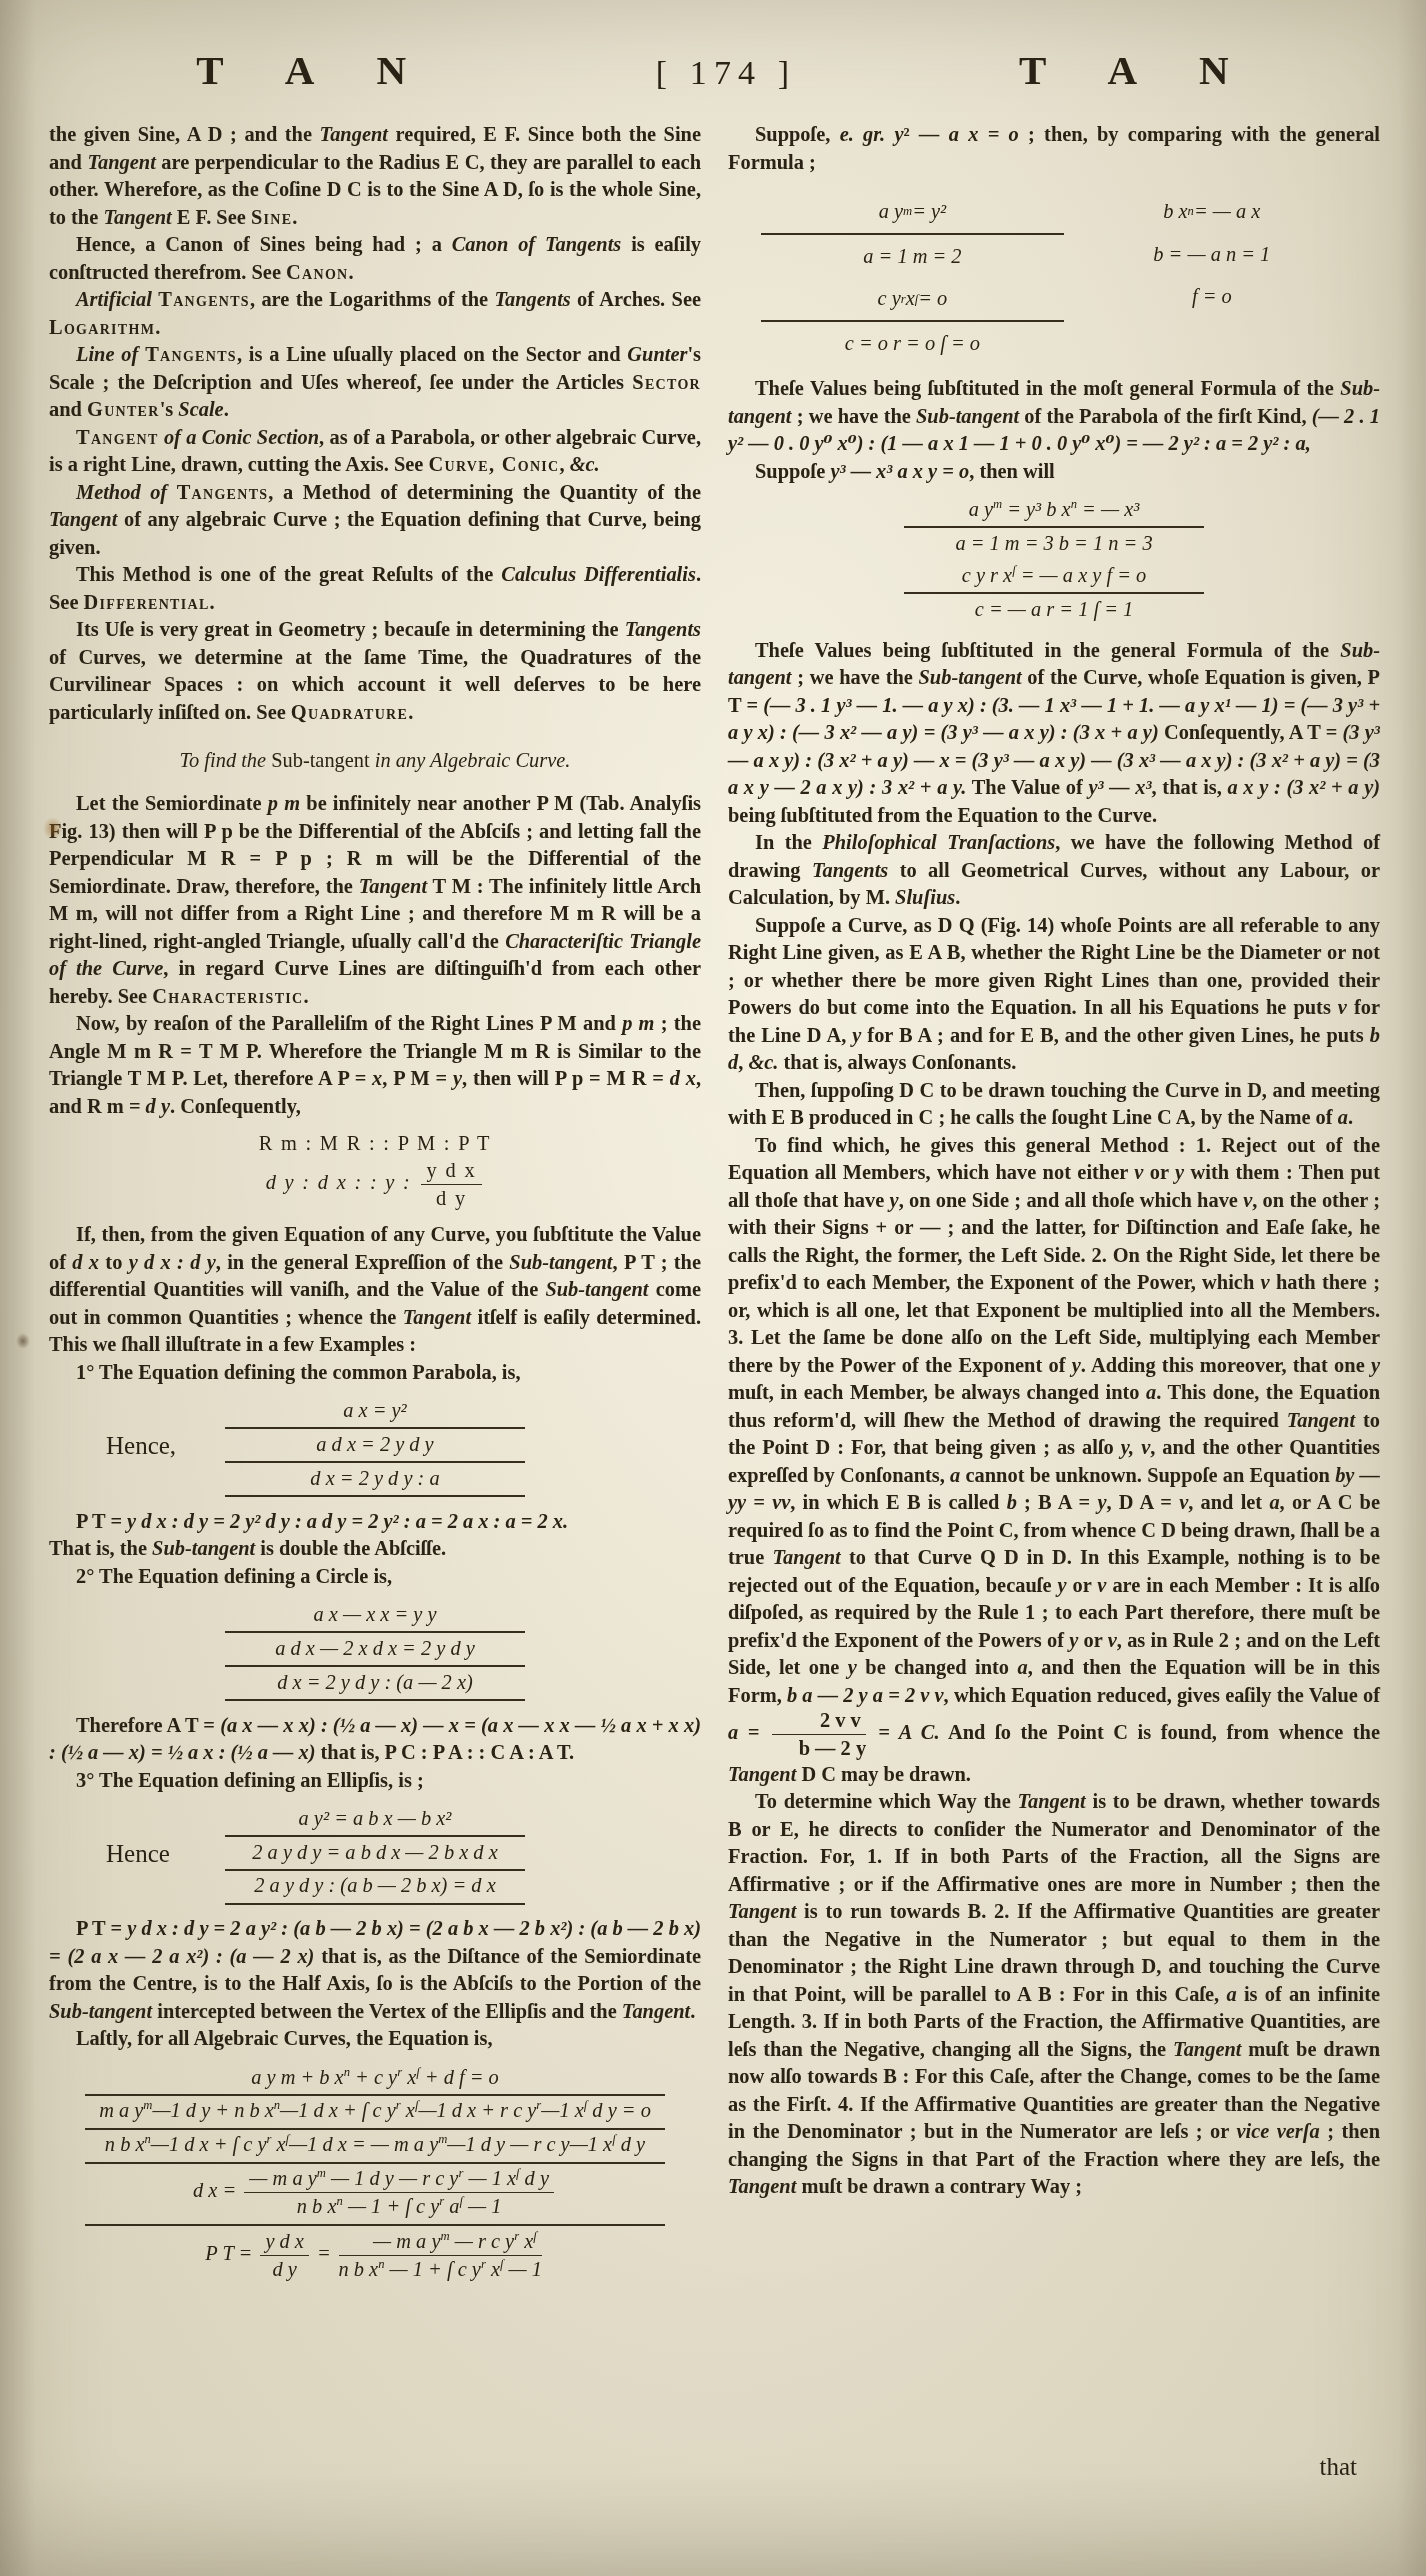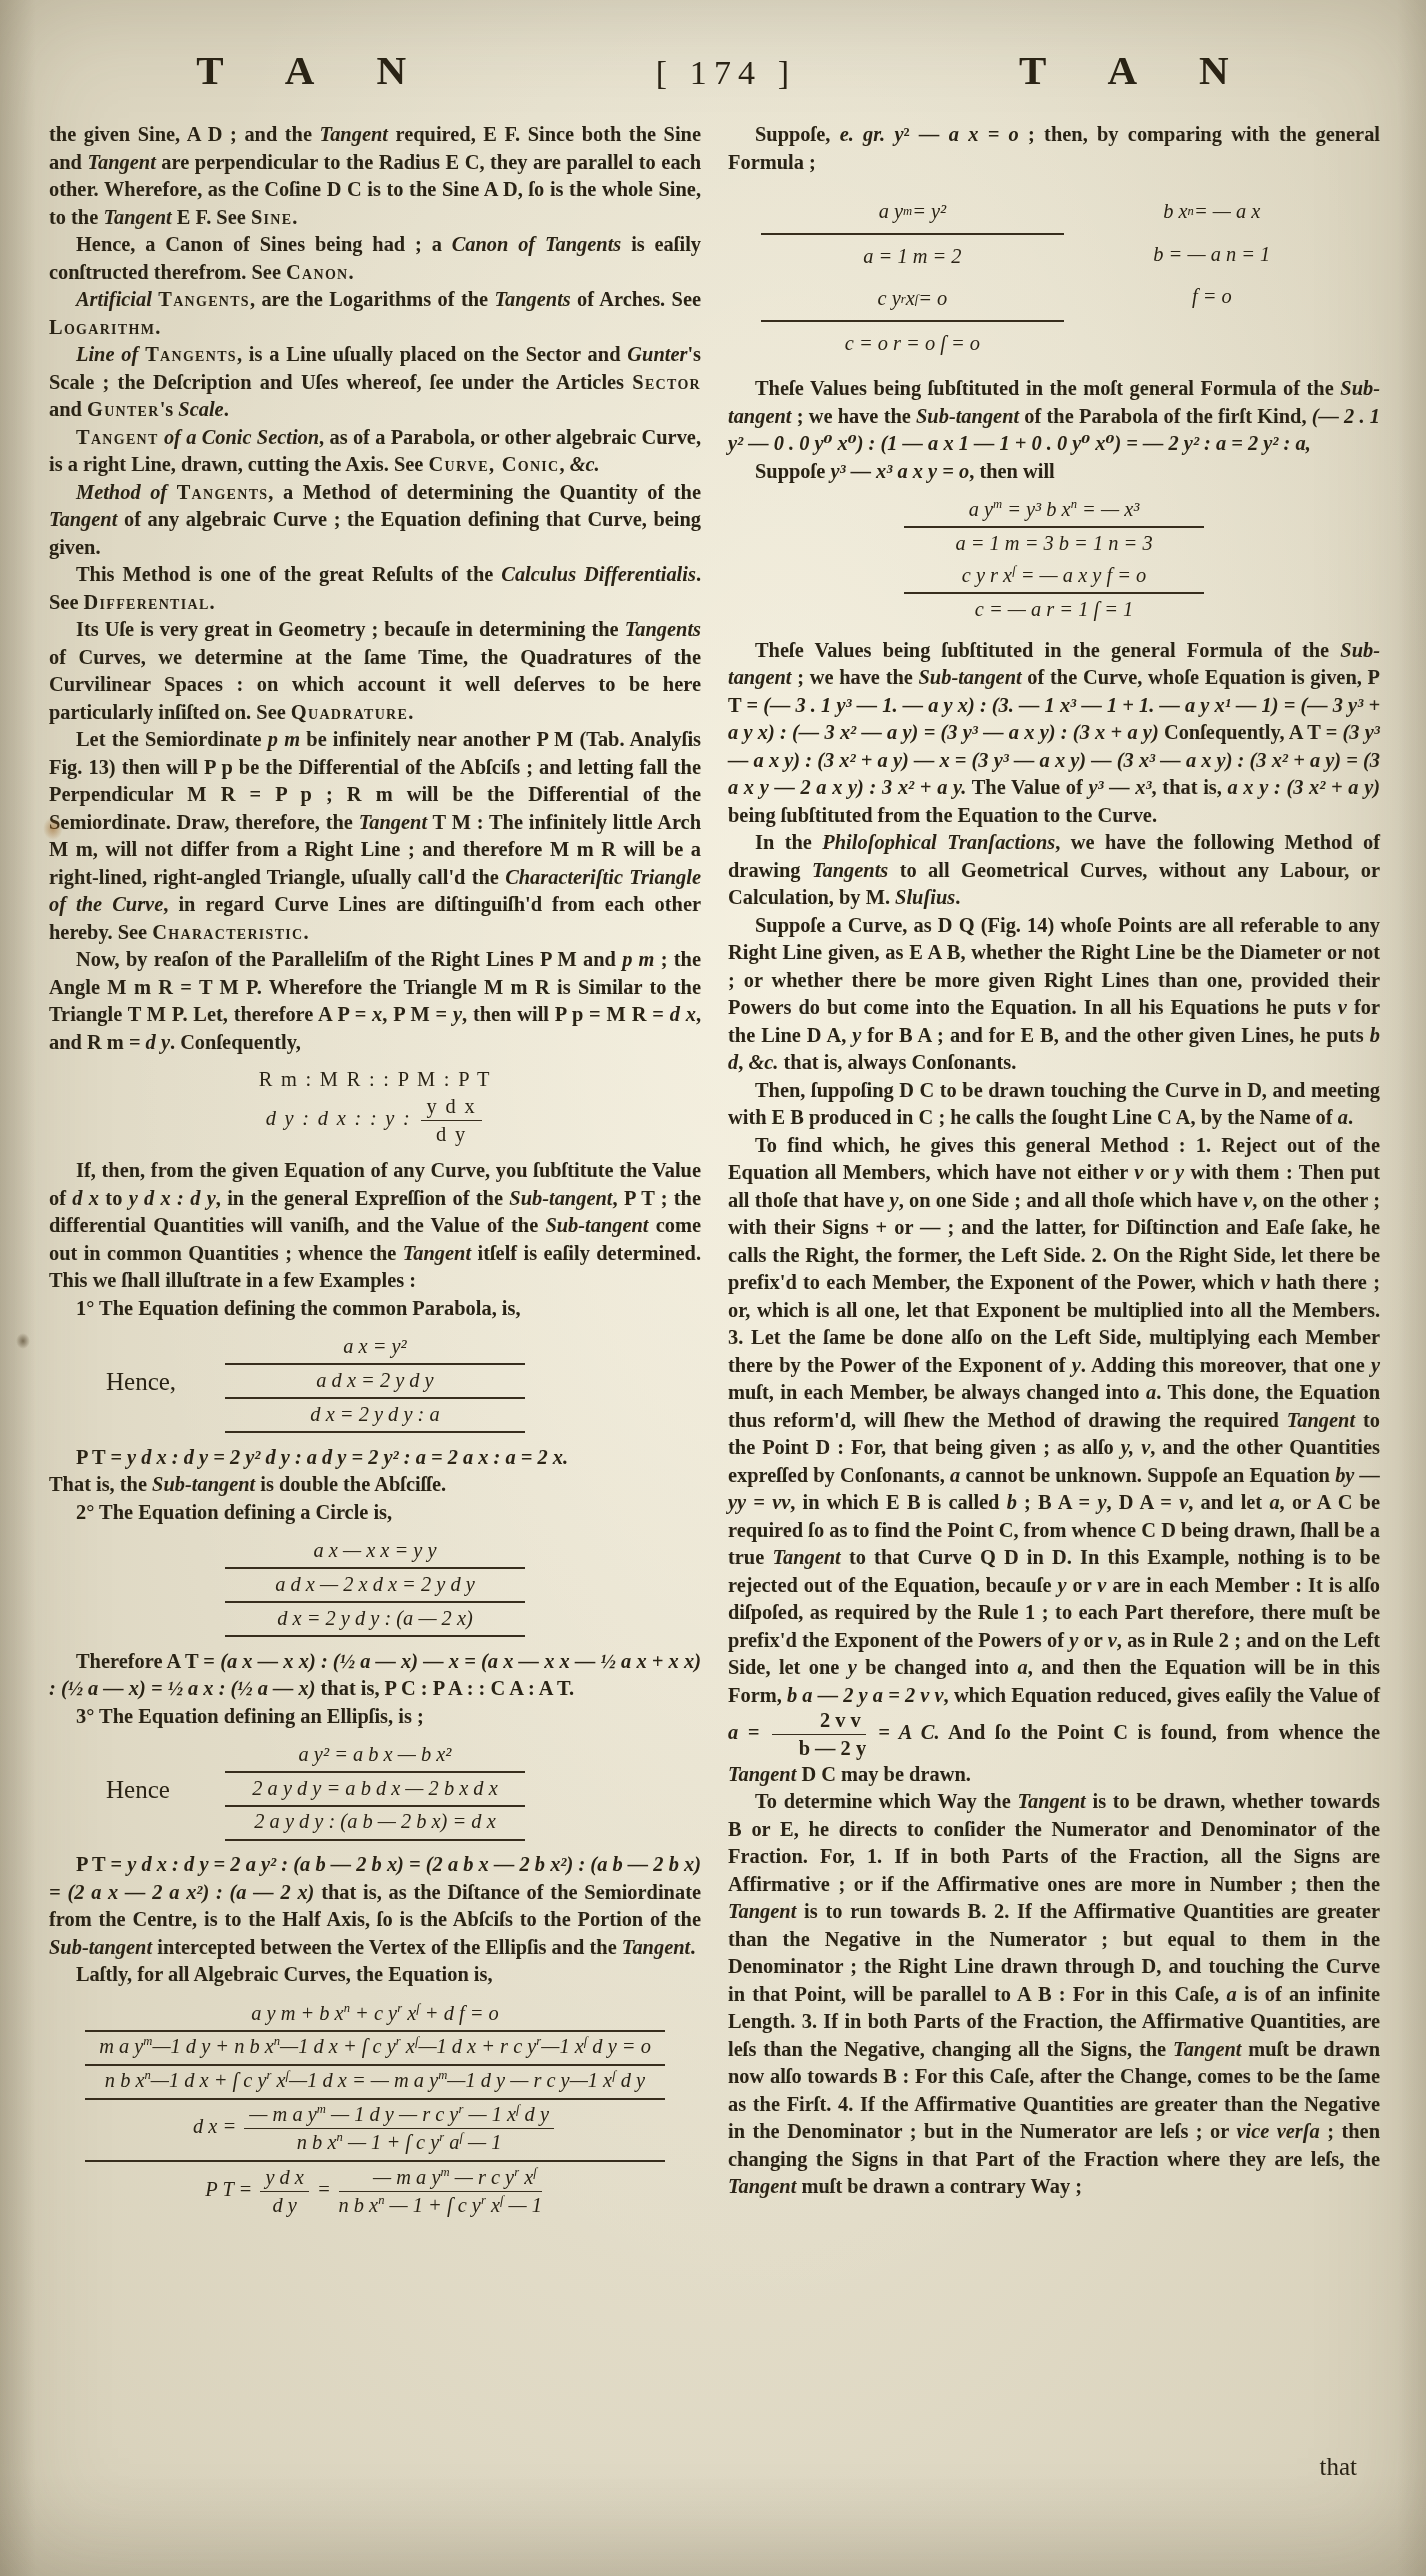--- a/index.html
+++ b/index.html
@@ -72,20 +72,21 @@
     <div class="col">
       <p class="para">the given Sine, A D ; and the <span class="i">Tangent</span> required, E F.  Since both the Sine and <span class="i">Tangent</span> are perpendicular to the Radius E C, they are parallel to each other.  Wherefore, as the Coſine D C is to the Sine A D, ſo is the whole Sine, to the <span class="i">Tangent</span> E F.  See <span class="sc">Sine</span>.</p>
       <p class="para ind">Hence, a Canon of Sines being had ; a <span class="i">Canon of Tangents</span> is eaſily conſtructed therefrom.  See <span class="sc">Canon</span>.</p>
       <p class="para ind"><span class="i">Artificial </span><span class="sc">Tangents</span>, are the Logarithms of the <span class="i">Tangents</span> of Arches.  See <span class="sc">Logarithm</span>.</p>
       <p class="para ind"><span class="i">Line of </span><span class="sc">Tangents</span>, is a Line uſually placed on the Sector and <span class="i">Gunter</span>'s Scale ; the Deſcription and Uſes whereof, ſee under the Articles <span class="sc">Sector</span> and <span class="sc">Gunter</span>'s <span class="i">Scale</span>.</p>
       <p class="para ind"><span class="sc">Tangent</span><span class="i"> of a Conic Section</span>, as of a Parabola, or other algebraic Curve, is a right Line, drawn, cutting the Axis.  See <span class="sc">Curve, Conic</span>, <span class="i">&amp;c.</span></p>
       <p class="para ind"><span class="i">Method of </span><span class="sc">Tangents</span>, a Method of determining the Quantity of the <span class="i">Tangent</span> of any algebraic Curve ; the Equation defining that Curve, being given.</p>
       <p class="para ind">This Method is one of the great Reſults of the <span class="i">Calculus Differentialis</span>.  See <span class="sc">Differential</span>.</p>
       <p class="para ind">Its Uſe is very great in Geometry ; becauſe in determining the <span class="i">Tangents</span> of Curves, we determine at the ſame Time, the Quadratures of the Curvilinear Spaces :  on which account it well deſerves to be here particularly inſiſted on.  See <span class="sc">Quadrature</span>.</p>
 
+      <div class="sect-head"><span class="i">To find the </span>Sub-tangent<span class="i"> in any Algebraic Curve.</span></div>
 
       <p class="para ind">Let the Semiordinate <span class="i">p m</span> be infinitely near another P M (Tab. Analyſis Fig. 13) then will P p be the Differential of the Abſciſs ; and letting fall the Perpendicular M R = P p ; R m will be the Differential of the Semiordinate.  Draw, therefore, the <span class="i">Tangent</span> T M :  The infinitely little Arch M m, will not differ from a Right Line ; and therefore M m R will be a right-lined, right-angled Triangle, uſually call'd the <span class="i">Characteriſtic Triangle of the Curve</span>, in regard Curve Lines are diſtinguiſh'd from each other hereby.  See <span class="sc">Charac­teristic</span>.</p>
       <p class="para ind">Now, by reaſon of the Paralleliſm of the Right Lines P M and <span class="i">p m</span> ; the Angle M m R = T M P.  Wherefore the Triangle M m R is Similar to the Triangle T M P.  Let, therefore A P = <span class="i">x</span>, P M = <span class="i">y</span>, then will P p = M R = <span class="i">d x</span>, and R m = <span class="i">d y</span>.  Conſequently,</p>
 
       <div class="fblock">
         <div class="fline">R m : M R : : P M : P T</div>
         <div class="fline"><span class="i">d y  :  d x  : :  y   :  </span><span class="frac"><span class="fn">y d x</span><span class="fd">d y</span></span></div>
       </div>
 
       <p class="para ind">If, then, from the given Equation of any Curve, you ſubſtitute the Value of <span class="i">d x</span> to <span class="i">y d x : d y</span>, in the general Expreſſion of the <span class="i">Sub-tangent</span>, P T ; the differential Quantities will vaniſh, and the Value of the <span class="i">Sub-tangent</span> come out in common Quantities ; whence the <span class="i">Tangent</span> itſelf is eaſily determined.  This we ſhall illuſtrate in a few Examples :</p>

